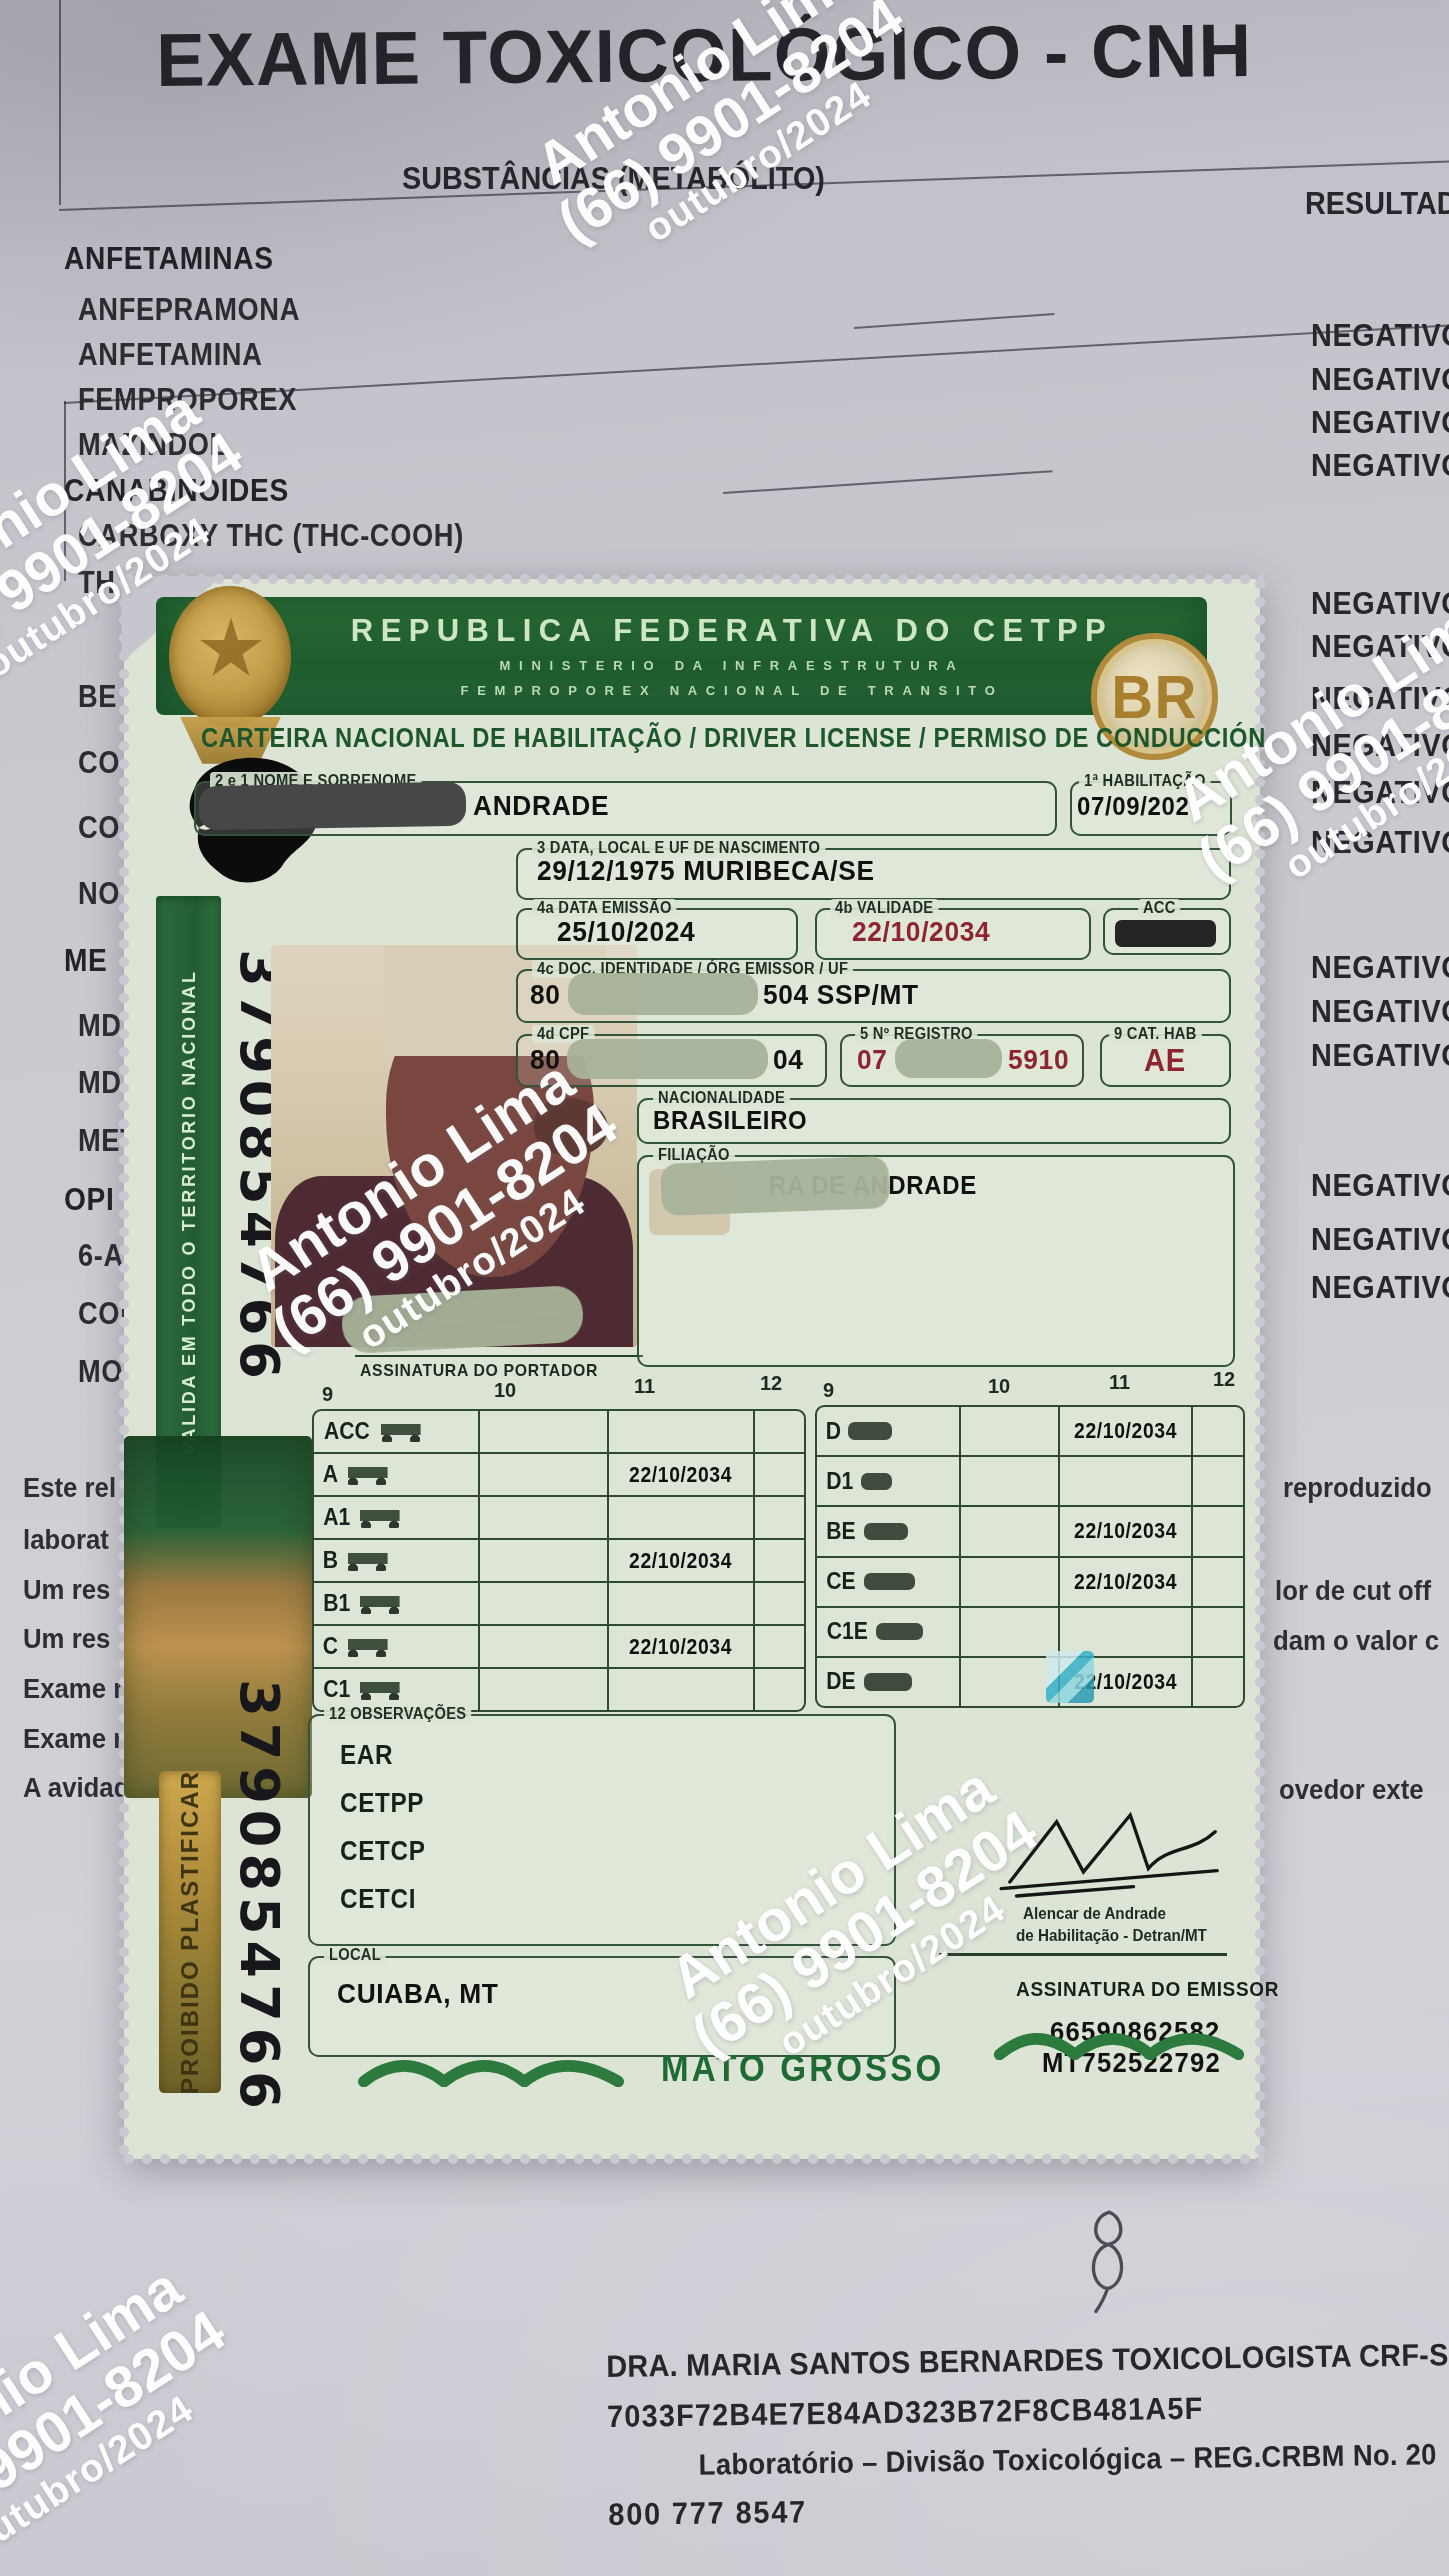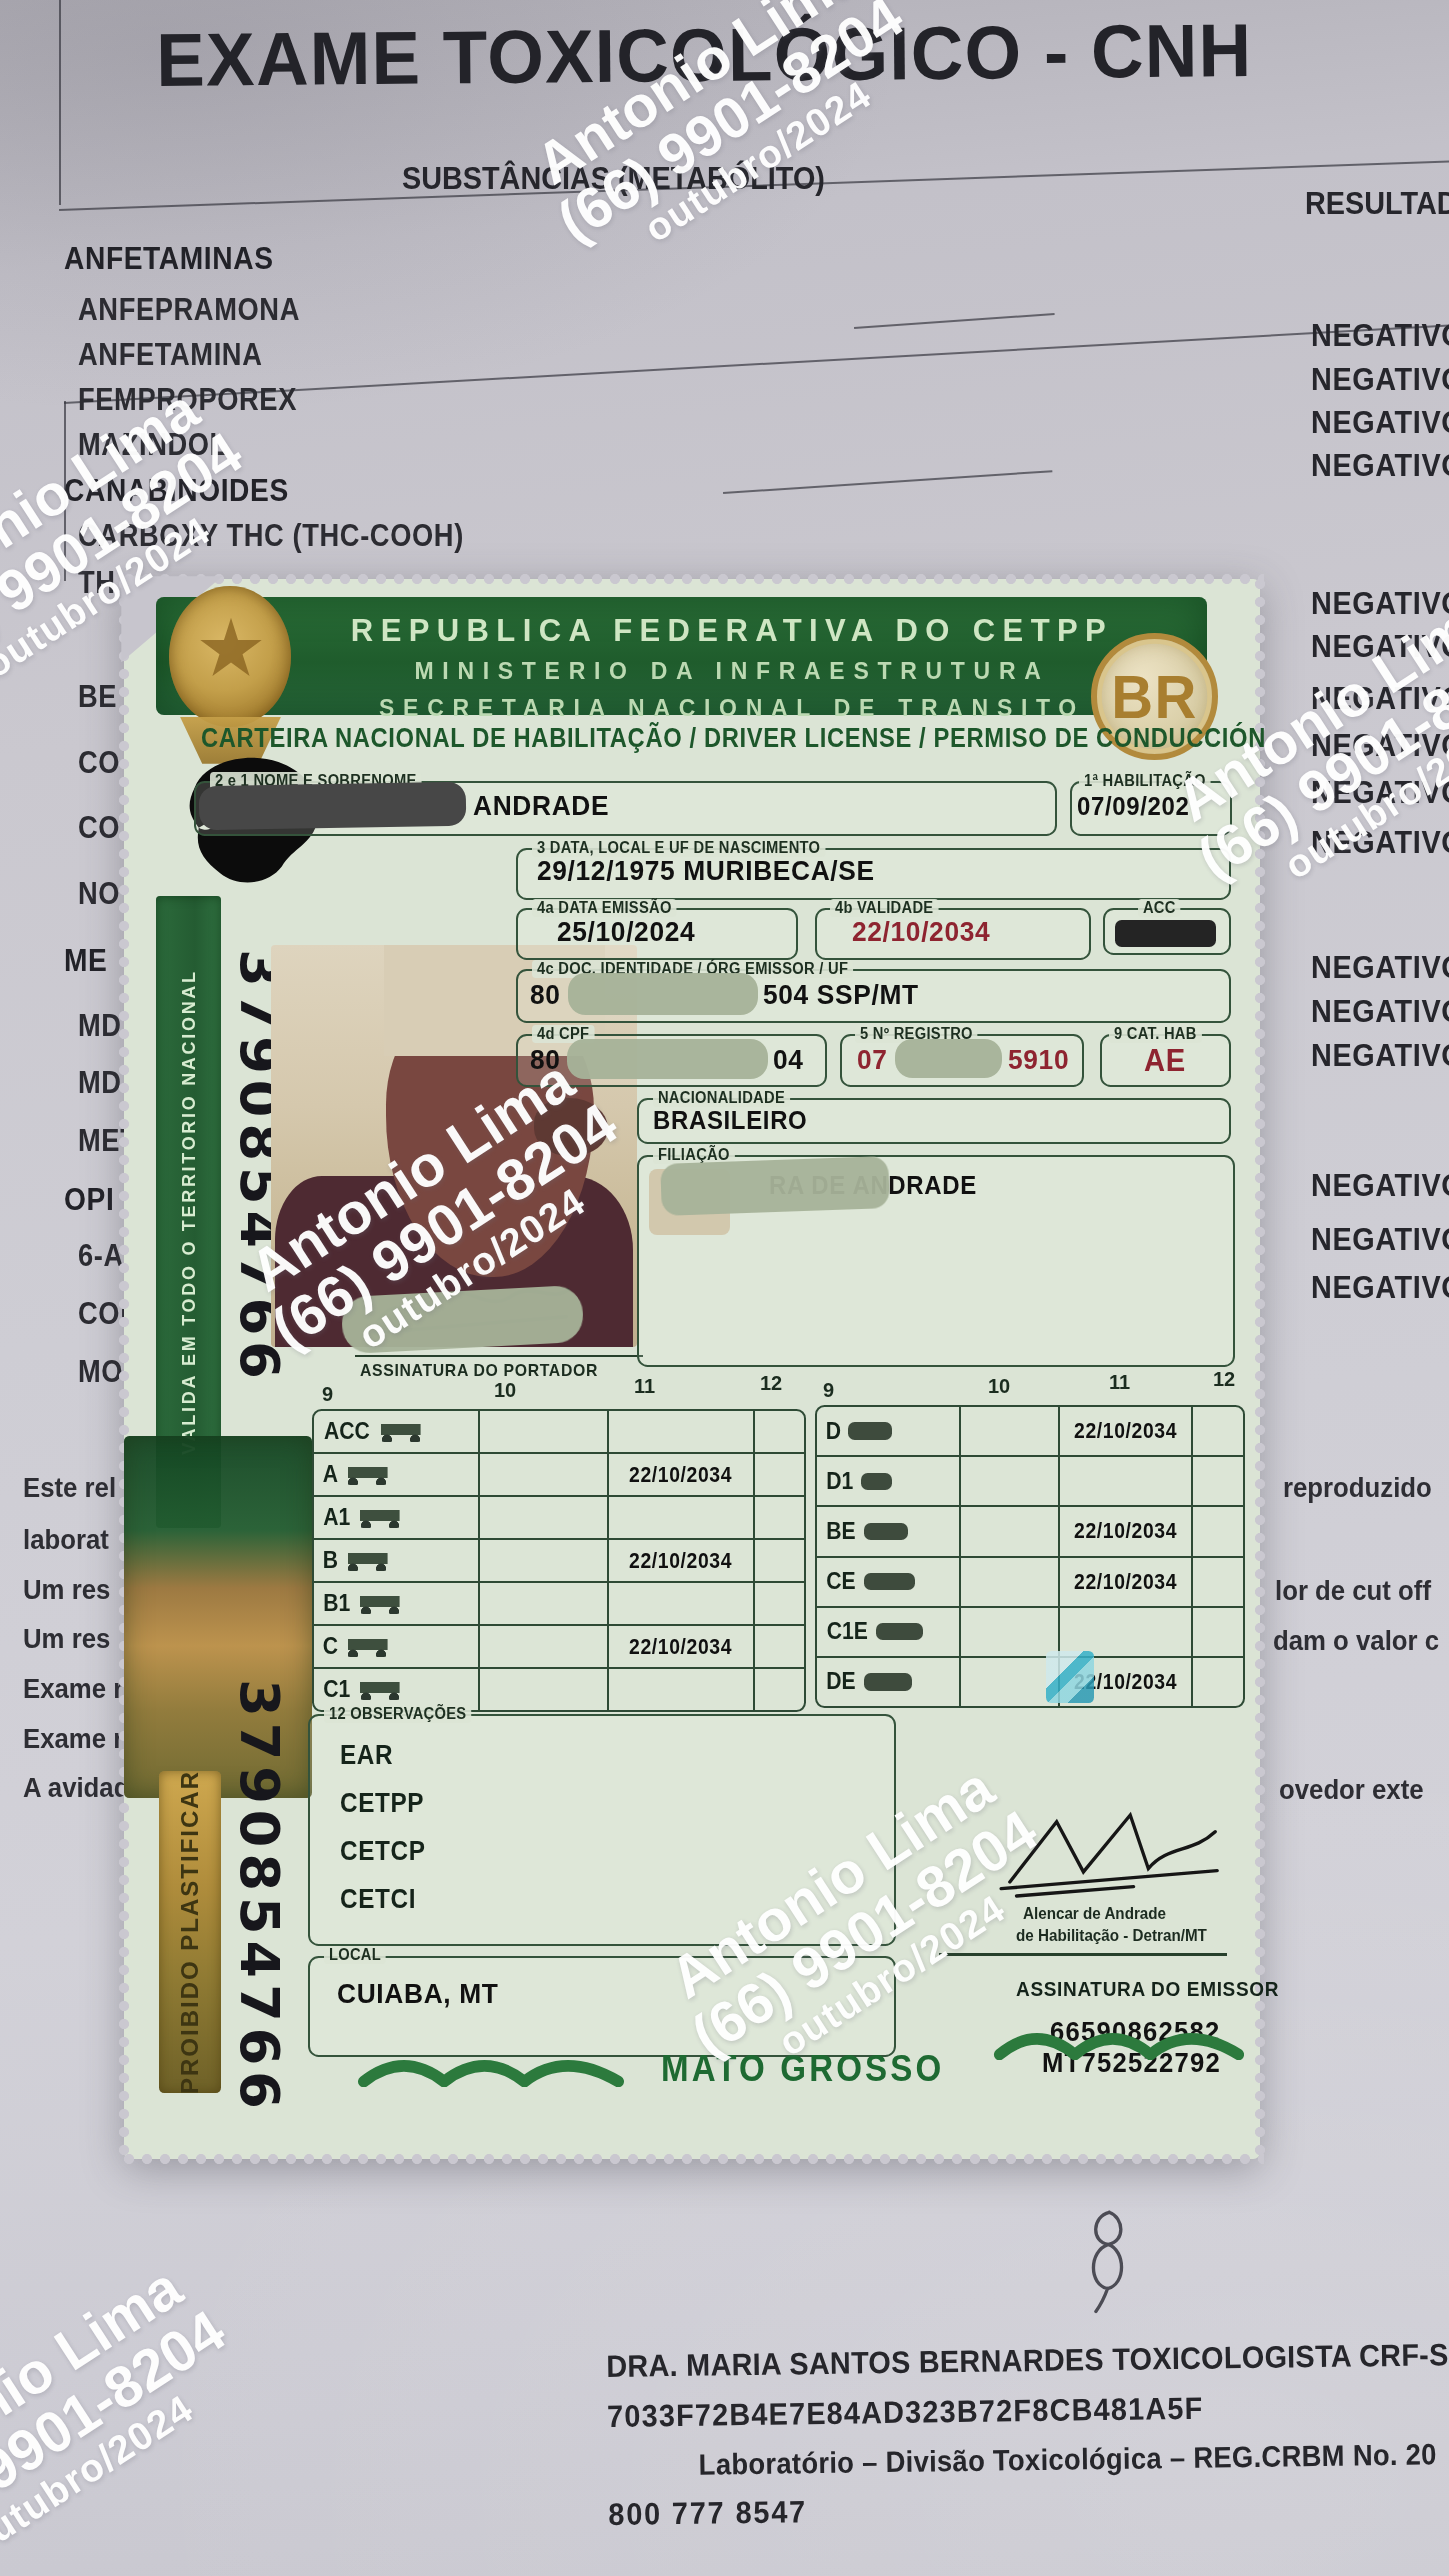--- a/index.html
+++ b/index.html
@@ -33,21 +33,21 @@
       radial-gradient(510px 416px at 24% 42%, rgba(197,217,199,.7), transparent 72%),
       radial-gradient(704px 557px at 66% 74%, rgba(213,226,206,.85), transparent 76%),
       linear-gradient(160deg,#e4ead d 0%,#dde6d7 30%,#d8e3d3 55%,#dee7d9 80%,#dae4d5 100%);
     background-color:#dbe4d5;
     box-shadow:0 9.4px 40px rgba(60,60,72,.38);}
   .perfv{position:absolute;top:-4px;bottom:-4px;width:12px;background:radial-gradient(circle at 50% 50%, #cac8d0 0 4.7px, rgba(202,200,208,0) 5.4px) 0 0/12px 18px repeat-y;}
   .perfh{position:absolute;left:-4px;right:-4px;height:12px;background:radial-gradient(circle at 50% 50%, #cac8d0 0 4.7px, rgba(202,200,208,0) 5.4px) 0 0/18px 12px repeat-x;}
   .banner{background:linear-gradient(180deg,#2a6e38 0%,#1f5c2c 55%,#27663a 100%);border-radius:8px;
           box-shadow:inset 0 0 40px rgba(0,40,10,.45);text-align:center;padding-top:16px;}
   .banner .b1{font-size:31px;font-weight:800;color:#cfe6c3;letter-spacing:7.4px;transform:scaleX(1.0);white-space:nowrap;}
-  .banner .b2{font-size:23px;font-weight:700;color:#bcd9b2;letter-spacing:8.7px;margin-top:9.4px;white-space:nowrap;}
+  .banner .b2{font-size:13px;font-weight:700;color:#bcd9b2;letter-spacing:8.7px;margin-top:9.4px;white-space:nowrap;}
   .cnh-title{font-size:27px;font-weight:800;color:#1d572b;transform:scaleX(.88);transform-origin:left top;white-space:nowrap;letter-spacing:0.7px;}
   .fbox{position:absolute;border:2.7px solid #34533b;border-radius:10.7px;background:rgba(236,243,231,.18);}
   .flabel{position:absolute;font-size:16px;font-weight:800;color:#1d2f20;white-space:nowrap;transform:scaleX(.92);transform-origin:left top;
           background:rgba(219,228,213,.9);padding:0 5.4px;border-radius:4px;letter-spacing:0.3px;}
   .fval{position:absolute;font-size:28px;font-weight:700;color:#111;transform:scaleX(.94);transform-origin:left top;white-space:nowrap;letter-spacing:0.7px;}
   .fval.red{color:#8e2430;}
   .fval.small{font-size:25.5px;}
   .redact{position:absolute;border-radius:17.4px;}
   .redact.dark{background:#474747;}
   .redact.black{background:#242424;border-radius:6.7px;}
@@ -193,21 +193,21 @@
   <div class="card">
     <div class="perfv" style="left:-6px"></div>
     <div class="perfv" style="right:-6px"></div>
     <div class="perfh" style="top:-6px"></div>
     <div class="perfh" style="bottom:-6px"></div>
     <div class="torn"></div>
 
     <div class="abs banner" style="left:32px;top:18px;width:1051px;height:118px;padding-left:101px;box-sizing:border-box">
       <div class="b1">REPUBLICA FEDERATIVA DO CETPP</div>
       <div class="b2">MINISTERIO DA INFRAESTRUTURA</div>
-      <div class="b2">SECRETARIA NACIONAL DE TRANSITO</div>
+      <div class="b2">FEMPROPOREX NACIONAL DE TRANSITO</div>
     </div>
     <div class="coat" style="left:40px;top:6.7px;width:134px;height:195px">
       <div class="disc"></div>
       <div class="star"></div>
       <div class="ribbon"></div>
     </div>
     <div class="br-circ" style="left:967px;top:54px;width:115px;height:115px">
       <b>BR</b>
     </div>
     <div class="abs cnh-title" style="left:77px;top:144px">CARTEIRA NACIONAL DE HABILITAÇÃO / DRIVER LICENSE / PERMISO DE CONDUCCIÓN</div>

